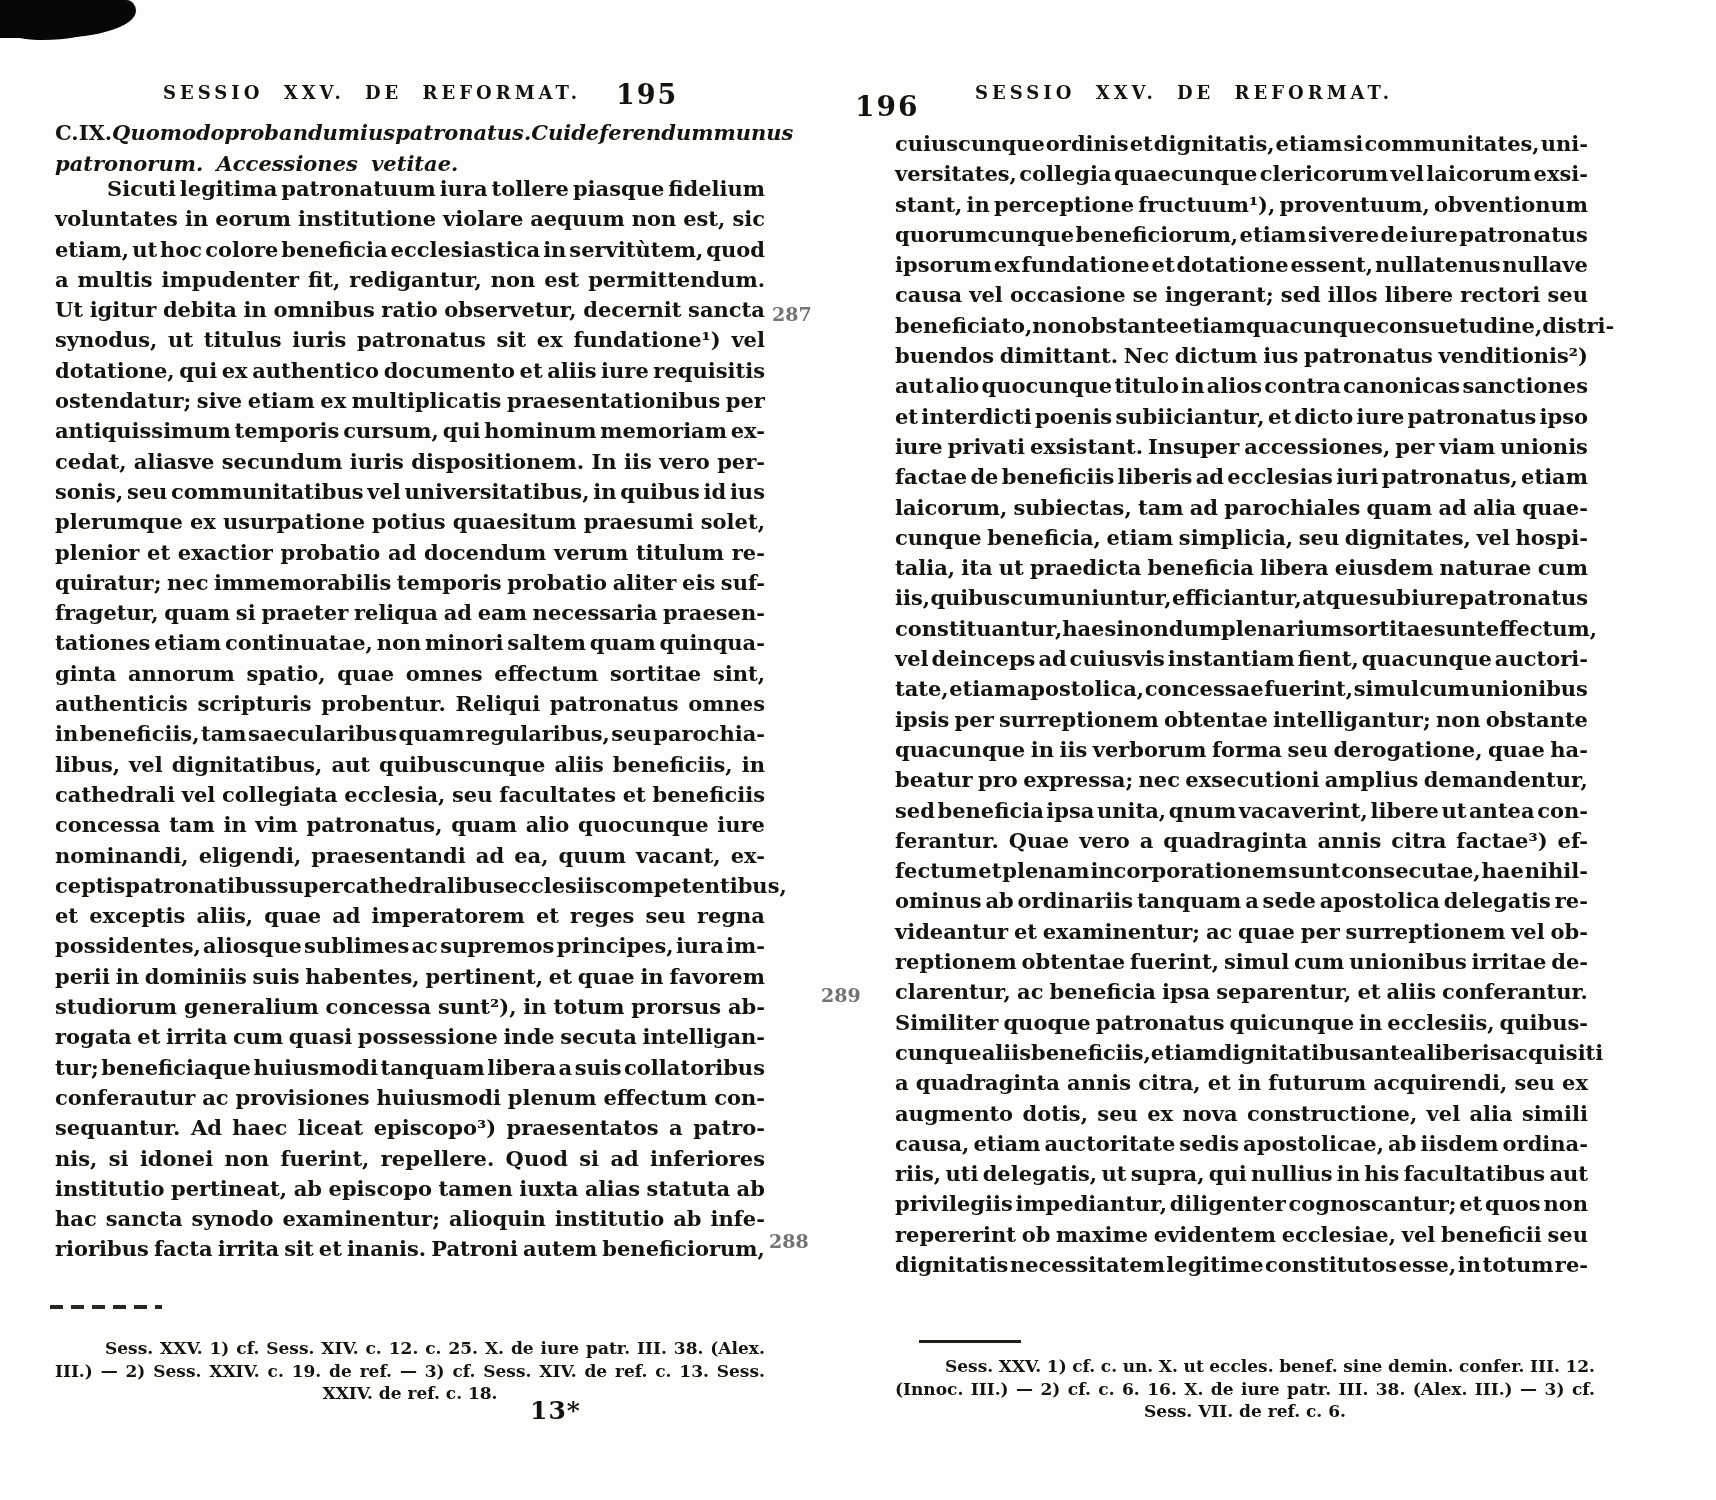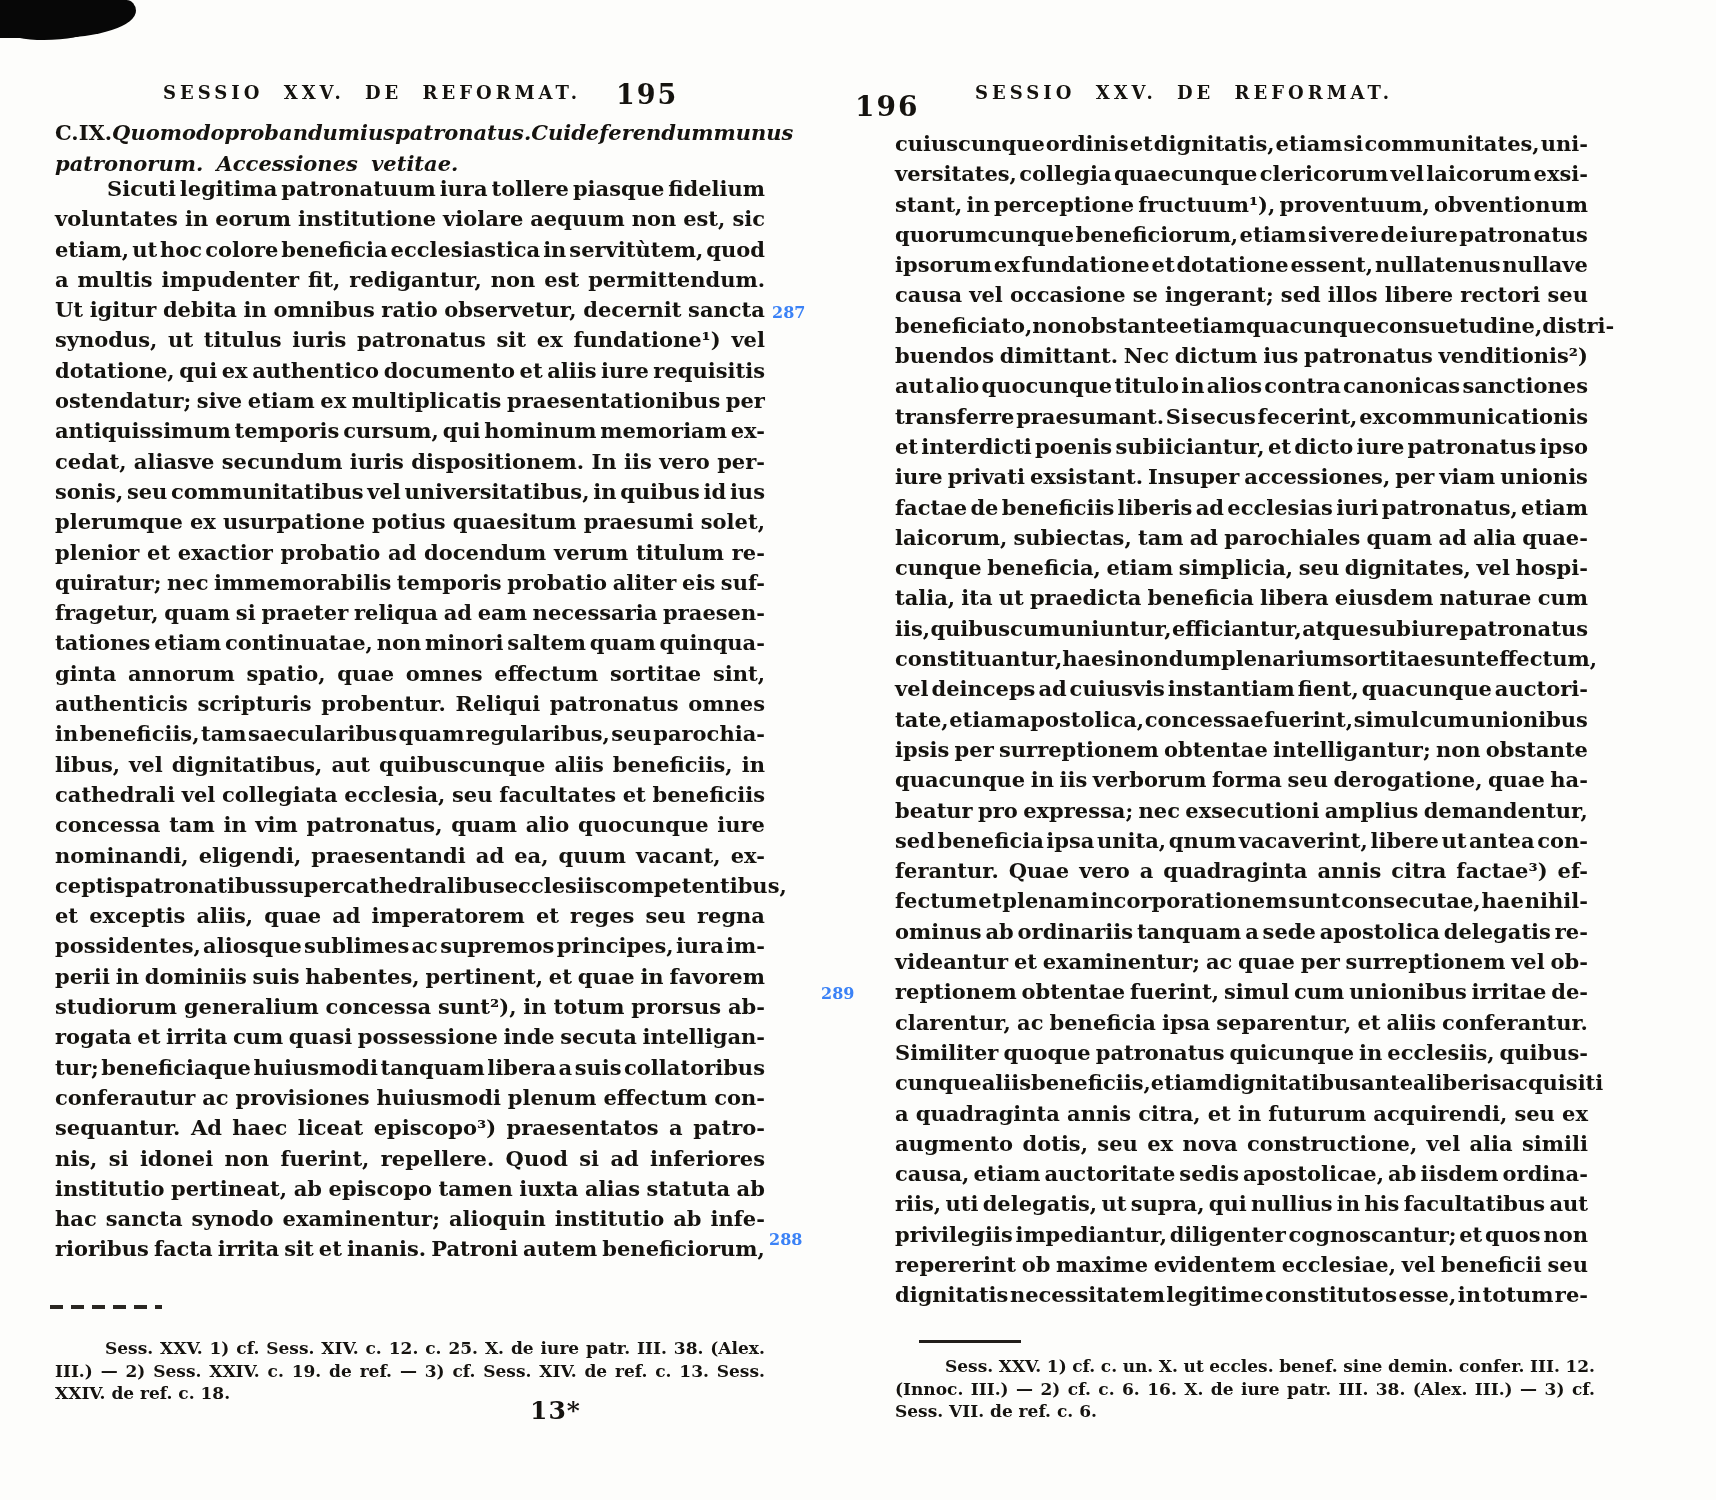--- a/index.html
+++ b/index.html
@@ -32,24 +32,24 @@
   .heading-line2{left:55px;top:151px;width:710px;text-align:left;
     font-weight:bold;font-style:italic;font-size:21px;word-spacing:6px;}
 
   
   .body-col{font-weight:bold;font-size:21px;}
   .left-body{left:55px;top:176px;width:710px;}
   .right-body{left:895px;top:131px;width:693px;}
   .body-col .text-line{height:30.3px;}
 
   .text-line{display:flex;justify-content:space-between;white-space:nowrap;}
-  .text-line.plain{display:block;}
+  .text-line.plain{display:block;text-align:center;}
 
   
-  .margin-num{font-weight:bold;font-size:16px;color:#3b82f6;}
+  .margin-num{font-weight:bold;font-size:19px;color:#737373;}
   .m287{left:772px;top:303px;}
   .m288{left:769px;top:1182px;margin-top:48px;}
   .m289{left:821px;top:984px;}
 
   
   .dash-rule{left:50px;top:1305px;width:112px;height:4px;
     background:repeating-linear-gradient(90deg,#2a2722 0 13px,transparent 13px 21px);}
   .solid-rule{left:919px;top:1340px;width:102px;height:3px;background:#211e1a;}
 
   
@@ -537,28 +537,20 @@
     <div class="text-line">
       <span>aut</span>
       <span>alio</span>
       <span>quocunque</span>
       <span>titulo</span>
       <span>in</span>
       <span>alios</span>
       <span>contra</span>
       <span>canonicas</span>
       <span>sanctiones</span>
-    </div>
-    <div class="text-line">
-      <span>transferre</span>
-      <span>praesumant.</span>
-      <span>Si</span>
-      <span>secus</span>
-      <span>fecerint,</span>
-      <span>excommunicationis</span>
     </div>
     <div class="text-line">
       <span>et</span>
       <span>interdicti</span>
       <span>poenis</span>
       <span>subiiciantur,</span>
       <span>et</span>
       <span>dicto</span>
       <span>iure</span>
       <span>patronatus</span>

